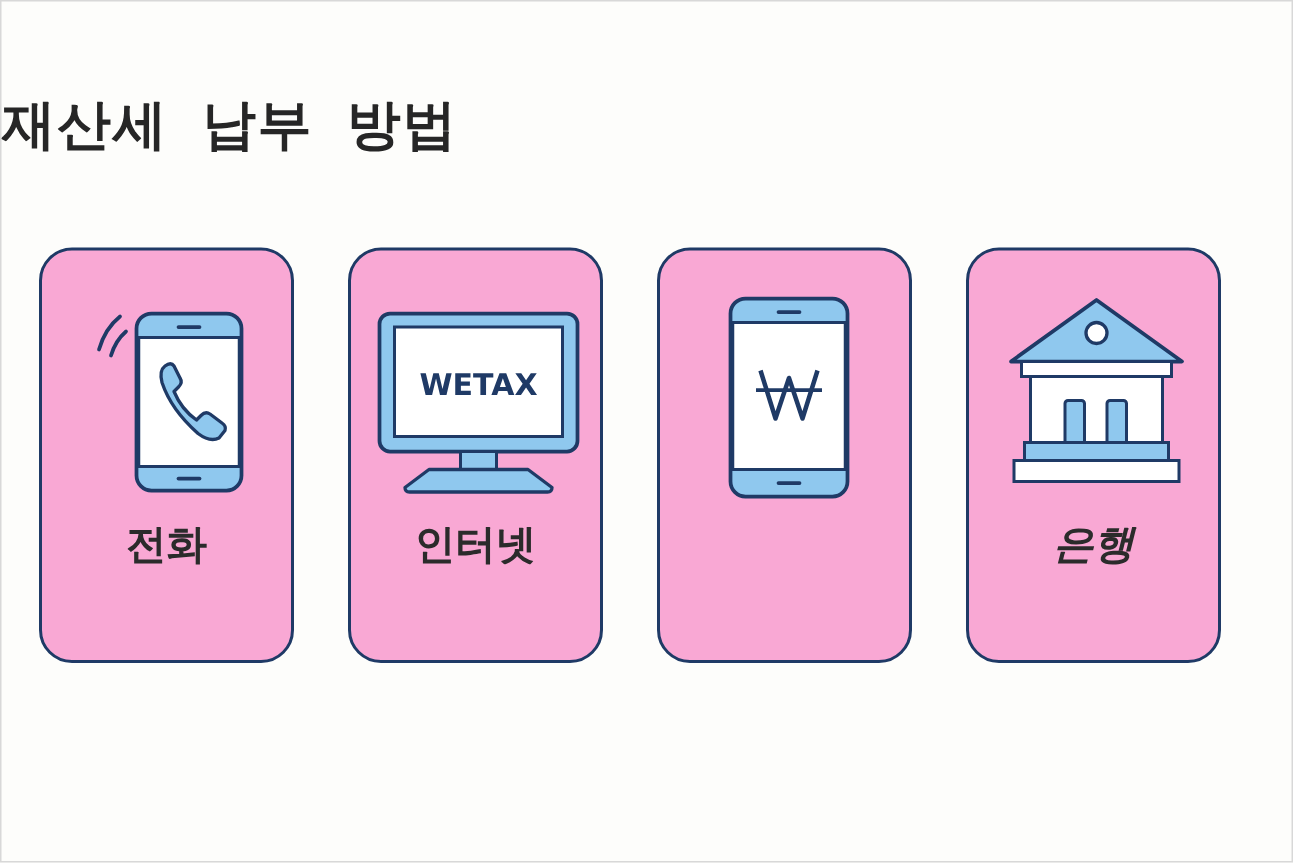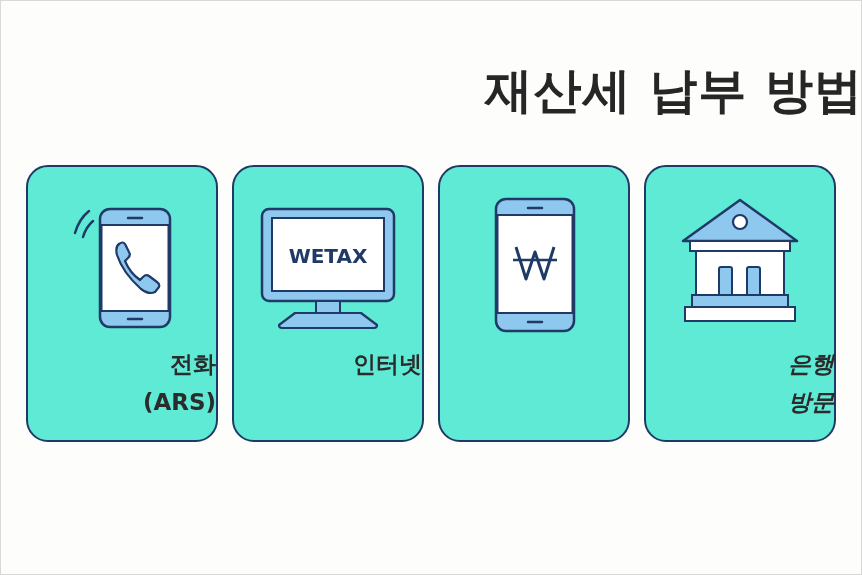--- a/index.html
+++ b/index.html
@@ -6,41 +6,42 @@
     body {
       width: 862px; height: 575px;
       background: #fdfdfb;
       font-family: "DejaVu Sans", "Liberation Sans", sans-serif;
       position: relative; overflow: hidden;
       box-sizing: border-box;
       border: 1px solid #d8d8d8;
     }
     .title {
       position: absolute; left: 0; top: 58px; width: 862px;
-      text-align: right;
-      font-size: 48px; font-weight: bold; color: #262626;
+      text-align: left;
+      font-size: 36px; font-weight: bold; color: #262626;
       letter-spacing: 1px;
+      font-family: Liberation Mono, monospace;
     }
     .card {
       position: absolute; top: 164px;
-      width: 192px; height: 277px;
+      width: 170px; height: 277px;
       box-sizing: border-box;
-      background: #5eead4;
+      background: #f9a8d4;
       border: 2.5px solid #1f3a66;
       border-radius: 22px;
       padding-left: 30px;
     }
     .card .icon {
       position: absolute; left: 0; top: 30px; width: 100%; height: 140px;
     }
     .card .icon svg { display: block; margin: 0 auto; }
     .card .label {
       position: absolute; left: 0; top: 178px; width: 100%;
-      text-align: right; color: #2b2b2b;
-      font-size: 23px; font-weight: bold; line-height: 38px;
+      text-align: center; color: #2b2b2b;
+      font-size: 27px; font-weight: bold; line-height: 38px;
     }
     .card .label span { display: block; }
   </style>
 </head>
 <body>
 
 <div class="title">재산세 납부 방법</div>
 
 <div class="card" style="left:25px;">
   <div class="icon">
@@ -52,21 +53,20 @@
       <rect x="63" y="12" width="70" height="118" rx="10" fill="#8fc8ee" stroke="#1f3a66" stroke-width="2.5"></rect>
       <rect x="64.5" y="28" width="67" height="86" fill="#ffffff" stroke="#1f3a66" stroke-width="2"></rect>
       <line x1="91" y1="21" x2="105" y2="21" stroke="#1f3a66" stroke-width="2.5" stroke-linecap="round"></line>
       <line x1="91" y1="122" x2="105" y2="122" stroke="#1f3a66" stroke-width="2.5" stroke-linecap="round"></line>
 
       <path d="M82 47 Q78 50 80 58 Q86 76 104 92 Q112 98 118 95 L122 90 Q123 87 120 85 L112 79 Q109 77 106 80 L103 83 Q93 76 88 64 L91 61 Q94 58 92 55 L88 47 Q86 44 82 47 Z" fill="#8fc8ee" stroke="#1f3a66" stroke-width="2.2" stroke-linejoin="round"></path>
     </svg>
   </div>
   <div class="label">
     <span>전화</span>
-    <span>(ARS)</span>
   </div>
 </div>
 
 <div class="card" style="left:231px;">
   <div class="icon">
     <svg width="170" height="140" viewBox="0 0 170 140">
       <rect x="19" y="12" width="132" height="92" rx="7" fill="#8fc8ee" stroke="#1f3a66" stroke-width="2.5"></rect>
       <rect x="29" y="21" width="112" height="73" fill="#ffffff" stroke="#1f3a66" stroke-width="2"></rect>
       <text x="85" y="66" text-anchor="middle" font-family="DejaVu Sans, sans-serif" font-weight="bold" font-size="20" fill="#1f3a66">WETAX</text>
       <rect x="73" y="104" width="24" height="12" fill="#8fc8ee" stroke="#1f3a66" stroke-width="2"></rect>
@@ -104,15 +104,14 @@
       <rect x="41" y="54" width="88" height="44" fill="#ffffff" stroke="#1f3a66" stroke-width="2"></rect>
       <rect x="64" y="70" width="13" height="30" rx="2" fill="#8fc8ee" stroke="#1f3a66" stroke-width="2"></rect>
       <rect x="92" y="70" width="13" height="30" rx="2" fill="#8fc8ee" stroke="#1f3a66" stroke-width="2"></rect>
 
       <rect x="37" y="98" width="96" height="12" fill="#8fc8ee" stroke="#1f3a66" stroke-width="2"></rect>
       <rect x="30" y="110" width="110" height="14" fill="#ffffff" stroke="#1f3a66" stroke-width="2"></rect>
     </svg>
   </div>
   <div class="label">
     <span>은행</span>
-    <span>방문</span>
   </div>
 </div>
 
 </body></html>

